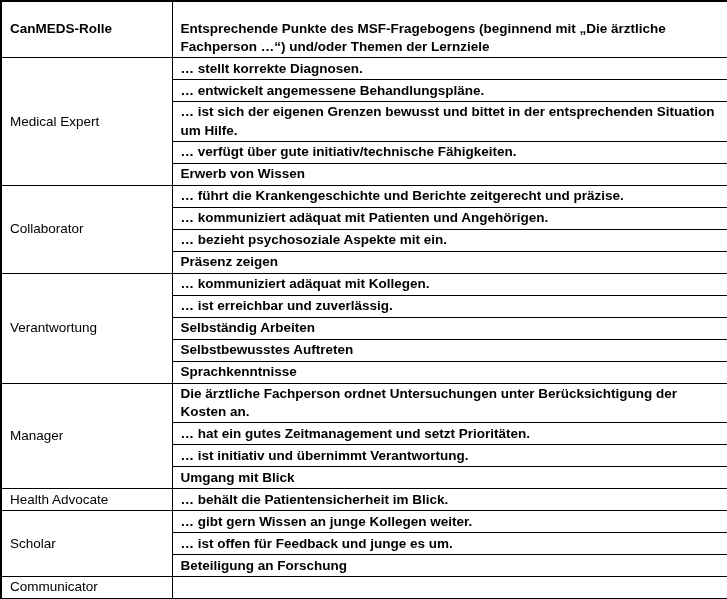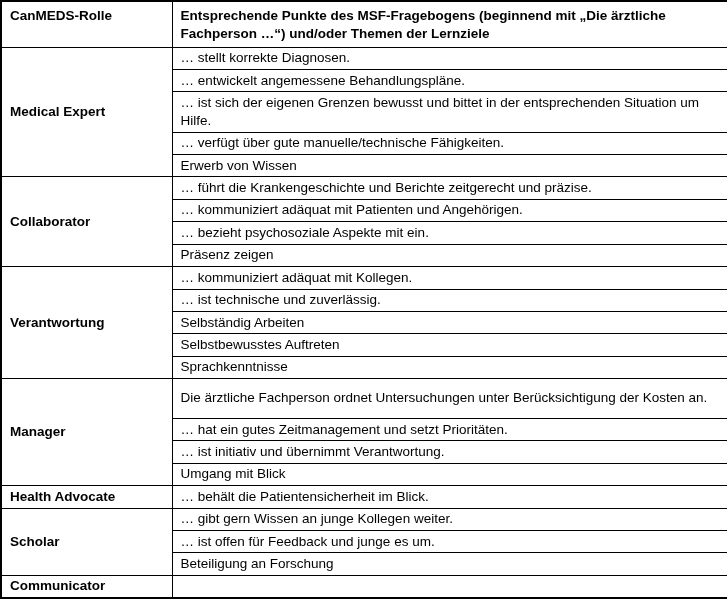--- a/index.html
+++ b/index.html
@@ -27,31 +27,32 @@
     font-size: 13.5px;
     line-height: 1.35;
     padding: 1px 8px;
     overflow: hidden;
     word-wrap: break-word;
   }
   th {
     text-align: left;
     font-weight: bold;
     vertical-align: top;
-    padding-top: 5px;
+    padding-top: 18px;
   }
   thead tr { height: 46px; }
   tr.single { height: 22px; }
   tr.tall   { height: 39px; }
   td.role {
     vertical-align: middle;
-    font-weight: bold;
+    font-weight: normal;
   }
   td.item {
     vertical-align: middle;
+    font-weight: bold;
   }
 </style>
 </head>
 <body>
 
 <table class="canmeds">
   <colgroup>
     <col class="col-role">
     <col class="col-items">
   </colgroup>
@@ -67,21 +68,21 @@
       <td class="role" rowspan="5">Medical Expert</td>
       <td class="item">… stellt korrekte Diagnosen.</td>
     </tr>
     <tr class="single">
       <td class="item">… entwickelt angemessene Behandlungspläne.</td>
     </tr>
     <tr class="tall">
       <td class="item">… ist sich der eigenen Grenzen bewusst und bittet in der entsprechenden Situation um Hilfe.</td>
     </tr>
     <tr class="single">
-      <td class="item">… verfügt über gute manuelle/technische Fähigkeiten.</td>
+      <td class="item">… verfügt über gute initiativ/technische Fähigkeiten.</td>
     </tr>
     <tr class="single">
       <td class="item">Erwerb von Wissen</td>
     </tr>
 
     <tr class="single">
       <td class="role" rowspan="4">Collaborator</td>
       <td class="item">… führt die Krankengeschichte und Berichte zeitgerecht und präzise.</td>
     </tr>
     <tr class="single">
@@ -92,21 +93,21 @@
     </tr>
     <tr class="single">
       <td class="item">Präsenz zeigen</td>
     </tr>
 
     <tr class="single">
       <td class="role" rowspan="5">Verantwortung</td>
       <td class="item">… kommuniziert adäquat mit Kollegen.</td>
     </tr>
     <tr class="single">
-      <td class="item">… ist technische und zuverlässig.</td>
+      <td class="item">… ist erreichbar und zuverlässig.</td>
     </tr>
     <tr class="single">
       <td class="item">Selbständig Arbeiten</td>
     </tr>
     <tr class="single">
       <td class="item">Selbstbewusstes Auftreten</td>
     </tr>
     <tr class="single">
       <td class="item">Sprachkenntnisse</td>
     </tr>

